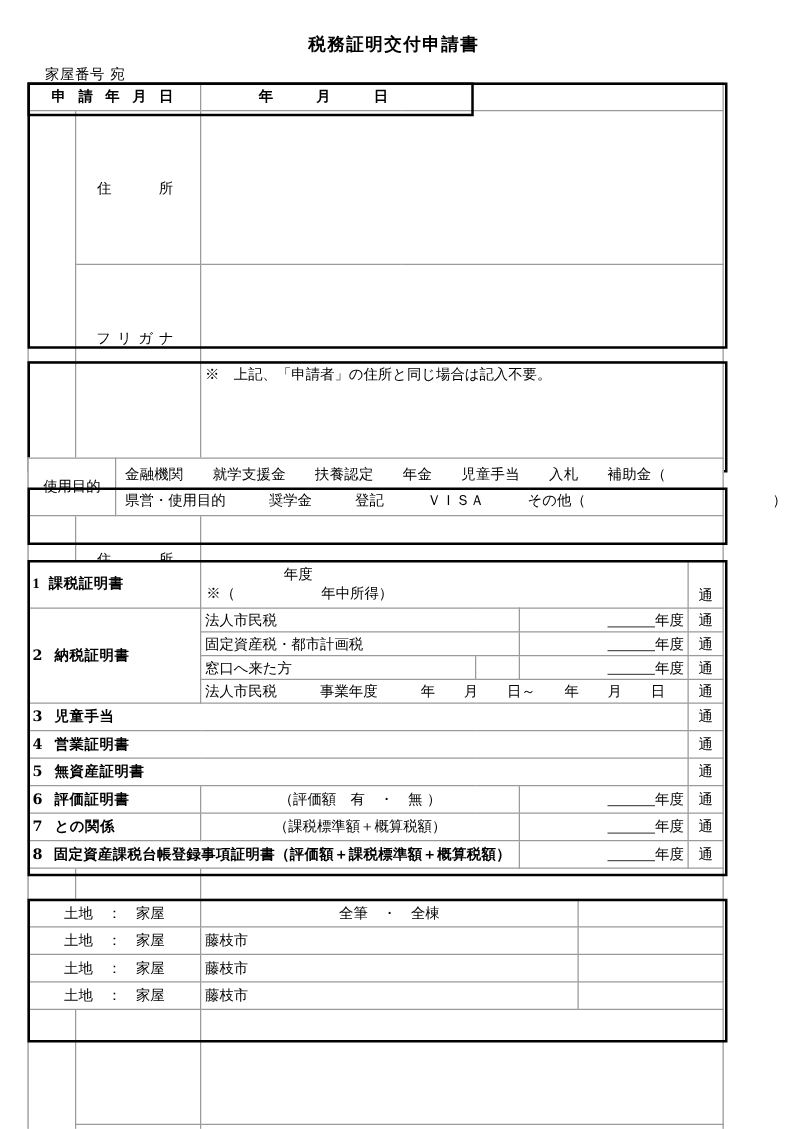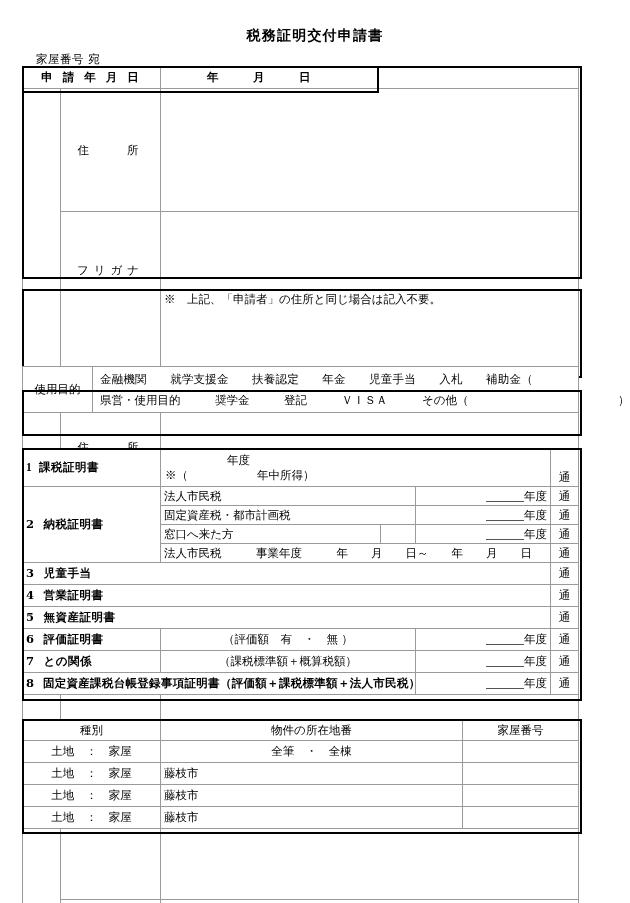--- a/index.html
+++ b/index.html
@@ -354,43 +354,38 @@
         </td>
         <td class="c" colspan="2">（課税標準額＋概算税額）</td>
         <td class="r">
           <span class="blank-under"></span><span class="nen-do">年度</span>
         </td>
         <td class="c">通</td>
       </tr>
 
       <tr style="height:22px;">
         <td class="l cell-pad-l" colspan="3" style="font-weight:bold; letter-spacing:0.3px; white-space:nowrap;">
-          <span>8</span>&nbsp;&nbsp;<span>固定資産課税台帳登録事項証明書（評価額＋課税標準額＋法人市民税）</span>
+          <span>8</span>&nbsp;&nbsp;<span>固定資産課税台帳登録事項証明書（評価額＋課税標準額＋概算税額）</span>
         </td>
         <td class="r">
           <span class="blank-under"></span><span class="nen-do">年度</span>
         </td>
         <td class="c">通</td>
       </tr>
     </tbody>
   </table>
   <div class="frame" style="left:22px; top:448px; width:556px; height:249px;"></div>
 
   <table class="tbl" style="left:22px; top:719px; width:556px;">
     <colgroup>
       <col style="width:138px">
       <col style="width:302px">
       <col style="width:116px">
     </colgroup>
     <tbody>
-      <tr style="height:21px;">
-        <td class="c">種別</td>
-        <td class="c">物件の所在地番</td>
-        <td class="c">家屋番号</td>
-      </tr>
       <tr style="height:22px;">
         <td class="c">土地　：　家屋</td>
         <td class="c">全筆　・　全棟</td>
         <td class="l"></td>
       </tr>
       <tr style="height:22px;">
         <td class="c">土地　：　家屋</td>
         <td class="l">藤枝市</td>
         <td class="l"></td>
       </tr>

